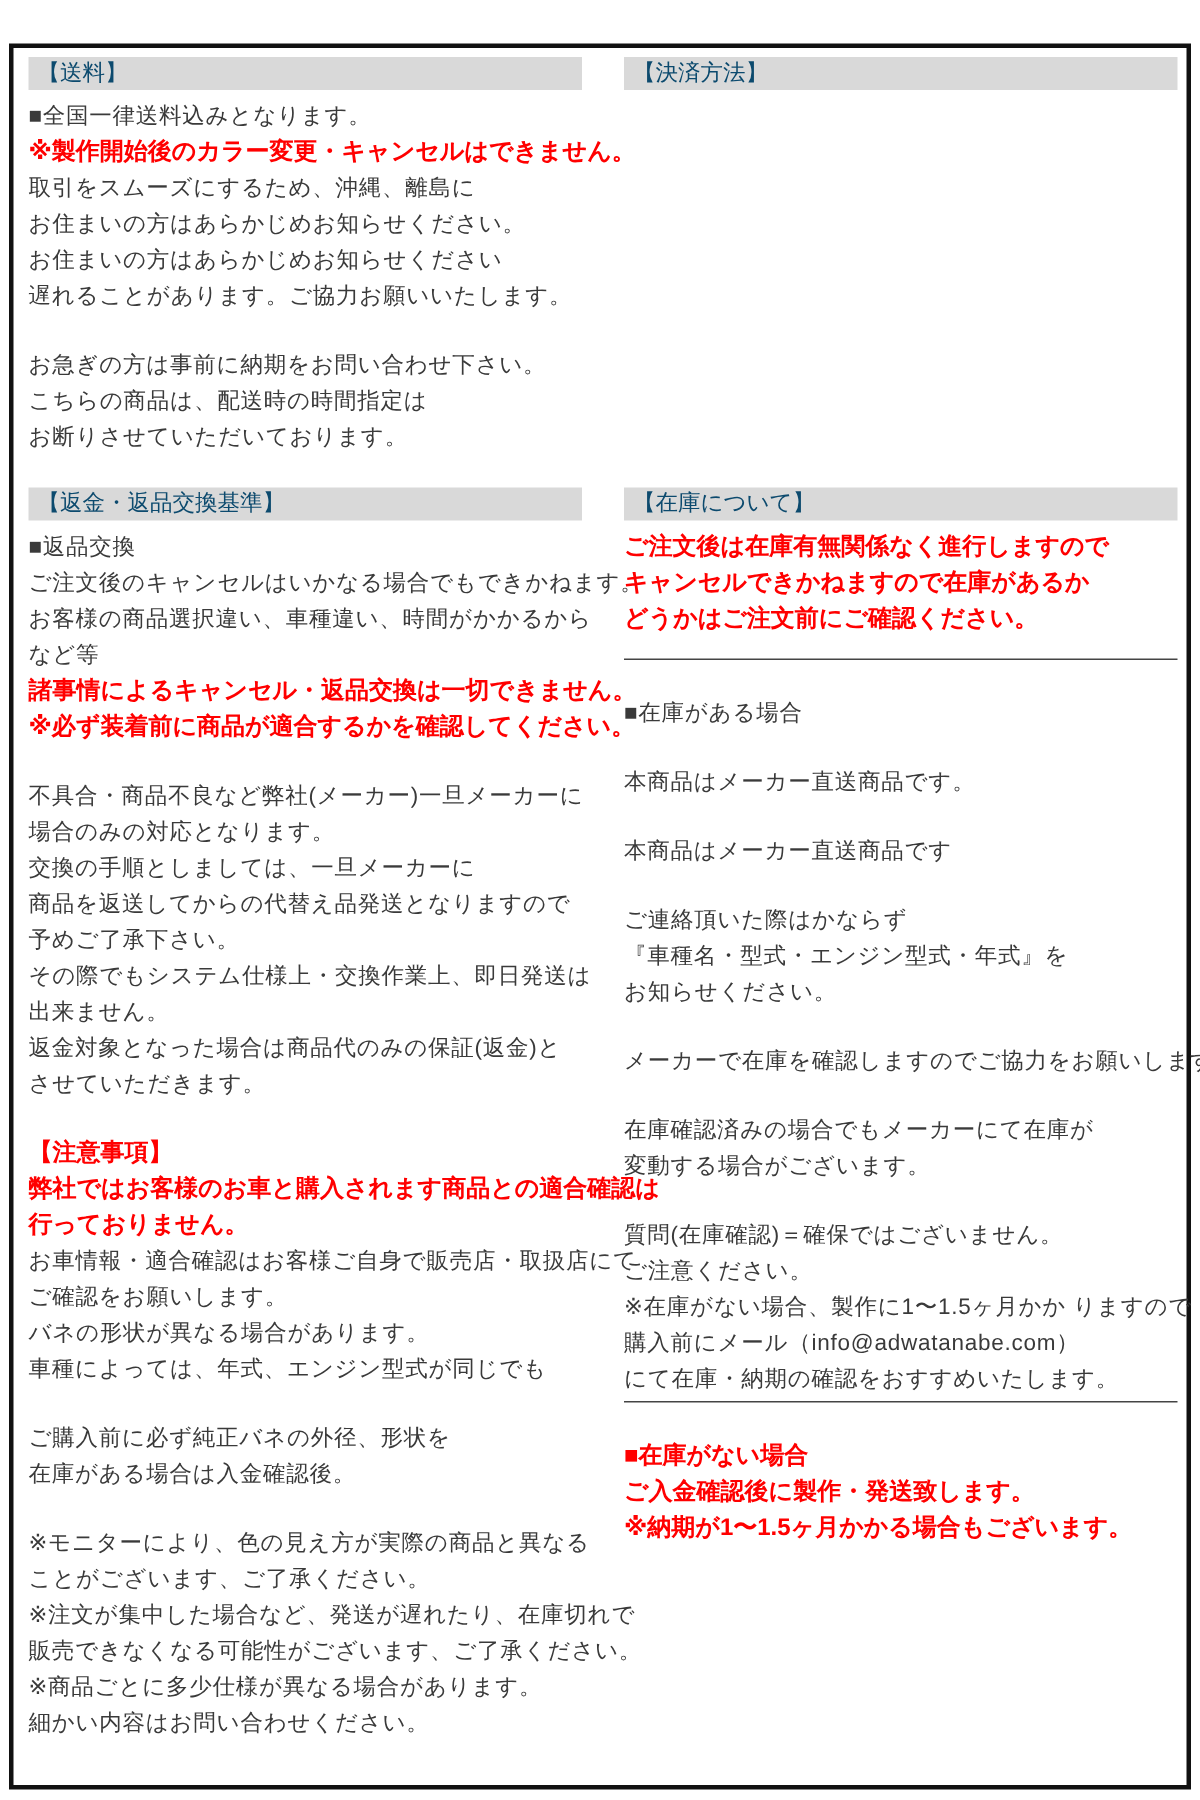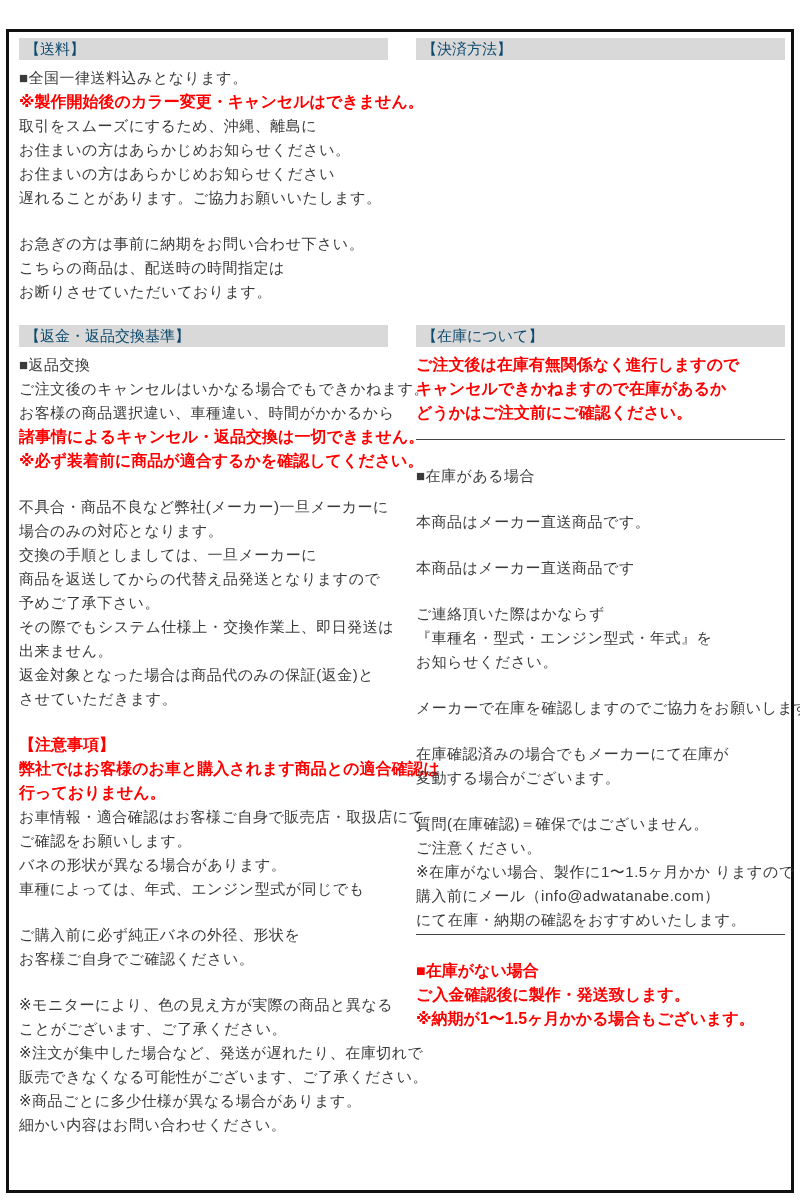--- a/index.html
+++ b/index.html
@@ -92,20 +92,21 @@
       </div>
 
       <div class="section">
         <div class="section-header">
           <span>【返金・返品交換基準】</span>
         </div>
         <div>
             <div class="line">■返品交換</div>
             <div class="line">ご注文後のキャンセルはいかなる場合でもできかねます。</div>
             <div class="line">お客様の商品選択違い、車種違い、時間がかかるから</div>
+            <div class="line">など等</div>
             <div class="line red">諸事情によるキャンセル・返品交換は一切できません。</div>
             <div class="line red">※必ず装着前に商品が適合するかを確認してください。</div>
             <div class="line blank">&nbsp;</div>
             <div class="line">不具合・商品不良など弊社(メーカー)一旦メーカーに</div>
             <div class="line">場合のみの対応となります。</div>
             <div class="line">交換の手順としましては、一旦メーカーに</div>
             <div class="line">商品を返送してからの代替え品発送となりますので</div>
             <div class="line">予めご了承下さい。</div>
             <div class="line">その際でもシステム仕様上・交換作業上、即日発送は</div>
             <div class="line">出来ません。</div>
@@ -119,21 +120,21 @@
         <div class="line red notes-title">【注意事項】</div>
         <div>
             <div class="line red">弊社ではお客様のお車と購入されます商品との適合確認は</div>
             <div class="line red">行っておりません。</div>
             <div class="line">お車情報・適合確認はお客様ご自身で販売店・取扱店にて</div>
             <div class="line">ご確認をお願いします。</div>
             <div class="line">バネの形状が異なる場合があります。</div>
             <div class="line">車種によっては、年式、エンジン型式が同じでも</div>
             <div class="line blank">&nbsp;</div>
             <div class="line">ご購入前に必ず純正バネの外径、形状を</div>
-            <div class="line">お客様ご自身でご確認ください。</div>
+            <div class="line">在庫がある場合は入金確認後。</div>
             <div class="line blank">&nbsp;</div>
           </div>
       </div>
 
       <div class="section">
         <div>
             <div class="line">※モニターにより、色の見え方が実際の商品と異なる</div>
             <div class="line">ことがございます、ご了承ください。</div>
             <div class="line">※注文が集中した場合など、発送が遅れたり、在庫切れで</div>
             <div class="line">販売できなくなる可能性がございます、ご了承ください。</div>

